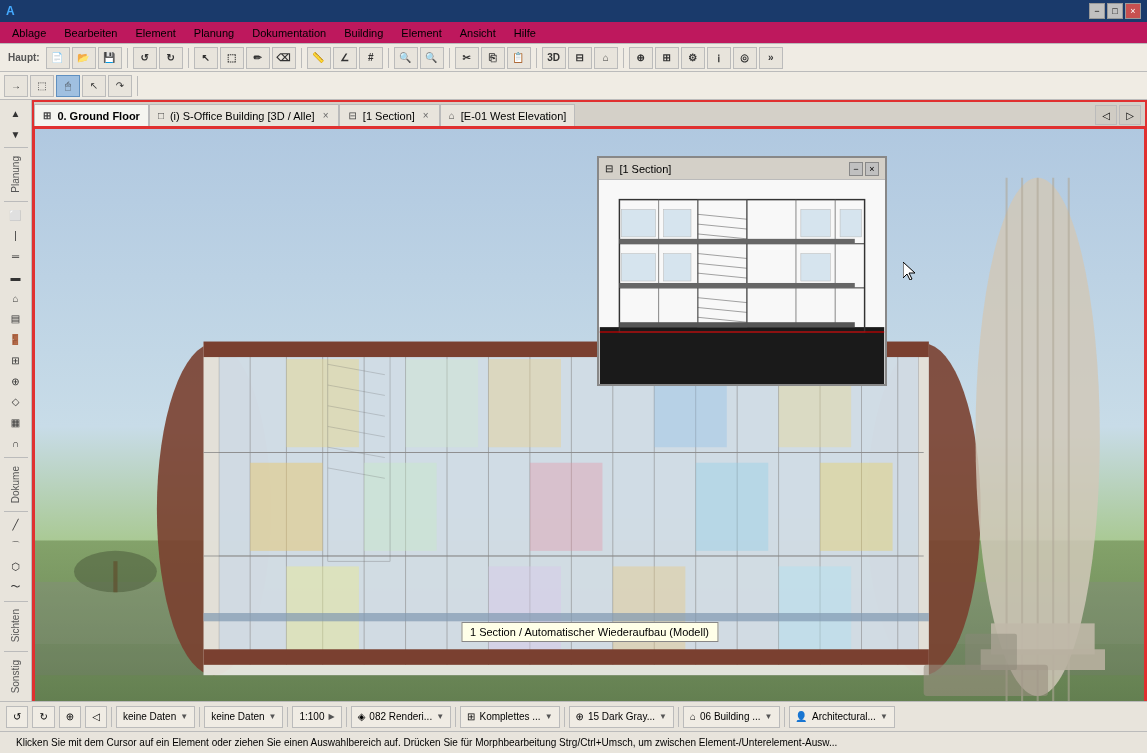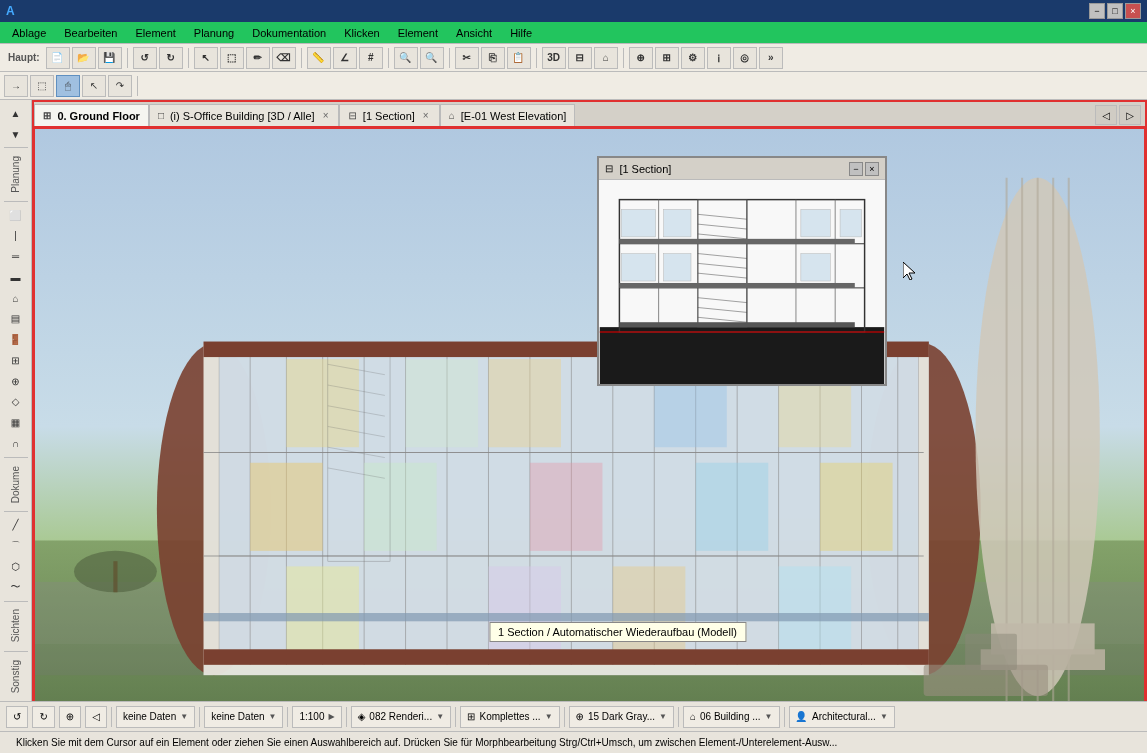--- a/index.html
+++ b/index.html
@@ -46,21 +46,21 @@
       justify-content: center;
       font-size: 9px;
       cursor: pointer;
       color: #000;
     }
     .title-btn.close { background: #c75050; color: white; }
 
     
     #menu-bar {
       height: 22px;
-      background: #22c55e;
+      background: #be185d;
       display: flex;
       align-items: center;
       padding: 0 4px;
       border-bottom: 1px solid #bbb;
       gap: 2px;
     }
     .menu-item {
       padding: 2px 8px;
       font-size: 11px;
       cursor: pointer;
@@ -262,21 +262,20 @@
       bottom: 85px;
       left: 50%;
       transform: translateX(-50%);
       background: #ffffe8;
       border: 1px solid #888;
       padding: 3px 8px;
       font-size: 11px;
       white-space: nowrap;
       z-index: 30;
       pointer-events: none;
-      margin-left: 28px;
     }
 
     
     #red-border {
       position: absolute;
       top: 0;
       left: 0;
       right: 0;
       bottom: 0;
       border: 3px solid #e03030;
@@ -374,21 +373,21 @@
   </div>
 </div>
 
 <div id="menu-bar">
 
 <div class="menu-item">Ablage</div>
     <div class="menu-item">Bearbeiten</div>
     <div class="menu-item">Element</div>
     <div class="menu-item">Planung</div>
     <div class="menu-item">Dokumentation</div>
-    <div class="menu-item">Klicken</div>
+    <div class="menu-item">Building</div>
     <div class="menu-item">Element</div>
     <div class="menu-item">Ansicht</div>
     <div class="menu-item">Hilfe</div>
   </div>
 
 <div class="toolbar-row" id="toolbar1">
   <span class="tb-label">Haupt:</span>
 
   <div class="tb-btn">📄</div>
   <div class="tb-btn">📂</div>

